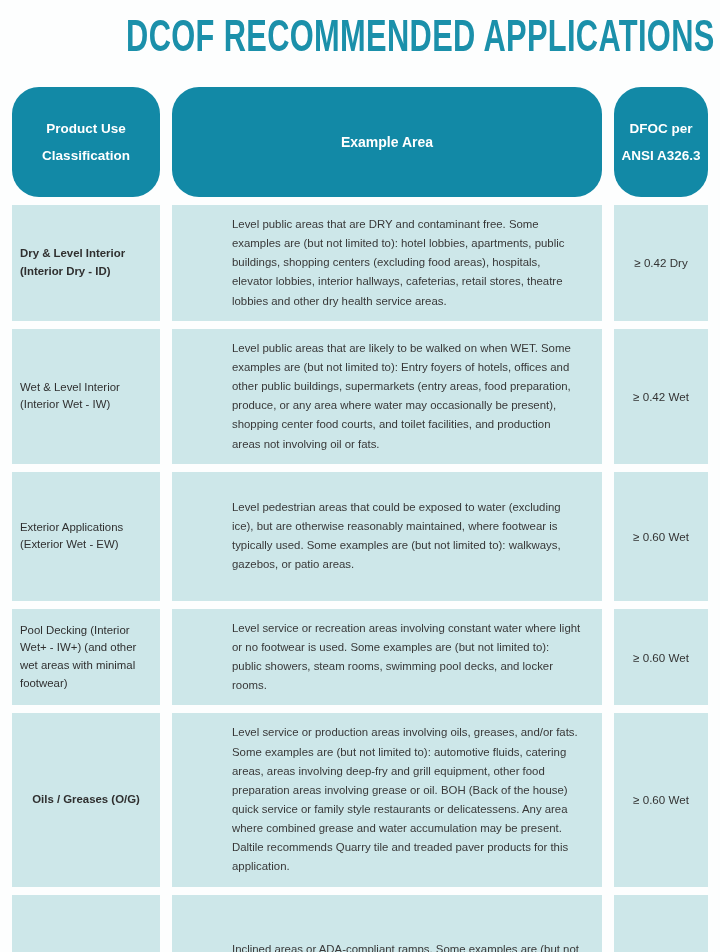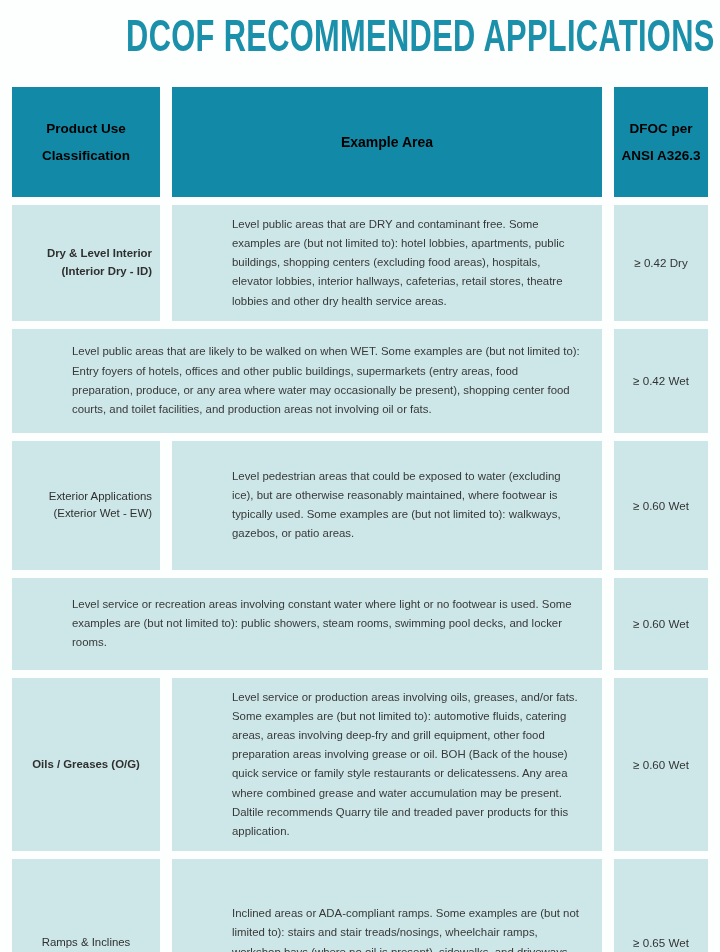--- a/index.html
+++ b/index.html
@@ -33,26 +33,26 @@
   
   .table { margin: 27px 12px 0 12px; }
   .row { display: flex; gap: 12px; margin-bottom: 8px; }
   .cell {
     display: flex;
     align-items: center;
     justify-content: center;
     box-sizing: border-box;
     background: #cde7e9;
   }
-  .c1 { width: 148px; flex: 0 0 148px; text-align: right; padding: 8px 8px; }
+  .c1 { width: 148px; flex: 0 0 148px; text-align: left; padding: 8px 8px; }
   .c2 { flex: 1 1 auto; justify-content: flex-start; text-align: left; padding: 10px 20px; }
   .c3 { width: 94px; flex: 0 0 94px; text-align: center; padding: 6px 4px; }
 
   
-  .row.header .cell { background: #1289a6; color: #000000; font-weight: 700; }
+  .row.header .cell { background: #1289a6; color: #ffffff; font-weight: 700; border-radius: 27px; }
   .row.header .c1, .row.header .c3 { font-size: 13.5px; line-height: 2.0; justify-content: center; text-align: center; }
   .row.header .c2 { font-size: 14px; justify-content: center; text-align: center; }
 
   
   .row:nth-child(1) { min-height: 110px; }
   .row:nth-child(2) { min-height: 104px; }
   .row:nth-child(3) { min-height: 129px; }
   .row:nth-child(4) { min-height: 92px;  }
   .row:nth-child(5) { min-height: 101px; }
   .row:nth-child(6) { min-height: 167px; }
@@ -93,20 +93,23 @@
     </div>
     <div class="cell c2">
       <span class="example">Level public areas that are DRY and contaminant free. Some examples are (but not limited to): hotel lobbies, apartments, public buildings, shopping centers (excluding food areas), hospitals, elevator lobbies, interior hallways, cafeterias, retail stores, theatre lobbies and other dry health service areas.</span>
     </div>
     <div class="cell c3">
       <span class="dcof">≥ 0.42 Dry</span>
     </div>
   </div>
 
   <div class="row">
+    <div class="cell c1">
+      <span class="classification">Wet &amp; Level Interior (Interior Wet - IW)</span>
+    </div>
     <div class="cell c2">
       <span class="example">Level public areas that are likely to be walked on when WET. Some examples are (but not limited to): Entry foyers of hotels, offices and other public buildings, supermarkets (entry areas, food preparation, produce, or any area where water may occasionally be present), shopping center food courts, and toilet facilities, and production areas not involving oil or fats.</span>
     </div>
     <div class="cell c3">
       <span class="dcof">≥ 0.42 Wet</span>
     </div>
   </div>
 
   <div class="row">
     <div class="cell c1">
@@ -114,20 +117,23 @@
     </div>
     <div class="cell c2">
       <span class="example">Level pedestrian areas that could be exposed to water (excluding ice), but are otherwise reasonably maintained, where footwear is typically used. Some examples are (but not limited to): walkways, gazebos, or patio areas.</span>
     </div>
     <div class="cell c3">
       <span class="dcof">≥ 0.60 Wet</span>
     </div>
   </div>
 
   <div class="row">
+    <div class="cell c1">
+      <span class="classification">Pool Decking (Interior Wet+ - IW+) (and other wet areas with minimal footwear)</span>
+    </div>
     <div class="cell c2">
       <span class="example">Level service or recreation areas involving constant water where light or no footwear is used. Some examples are (but not limited to): public showers, steam rooms, swimming pool decks, and locker rooms.</span>
     </div>
     <div class="cell c3">
       <span class="dcof">≥ 0.60 Wet</span>
     </div>
   </div>
 
   <div class="row em">
     <div class="cell c1">

